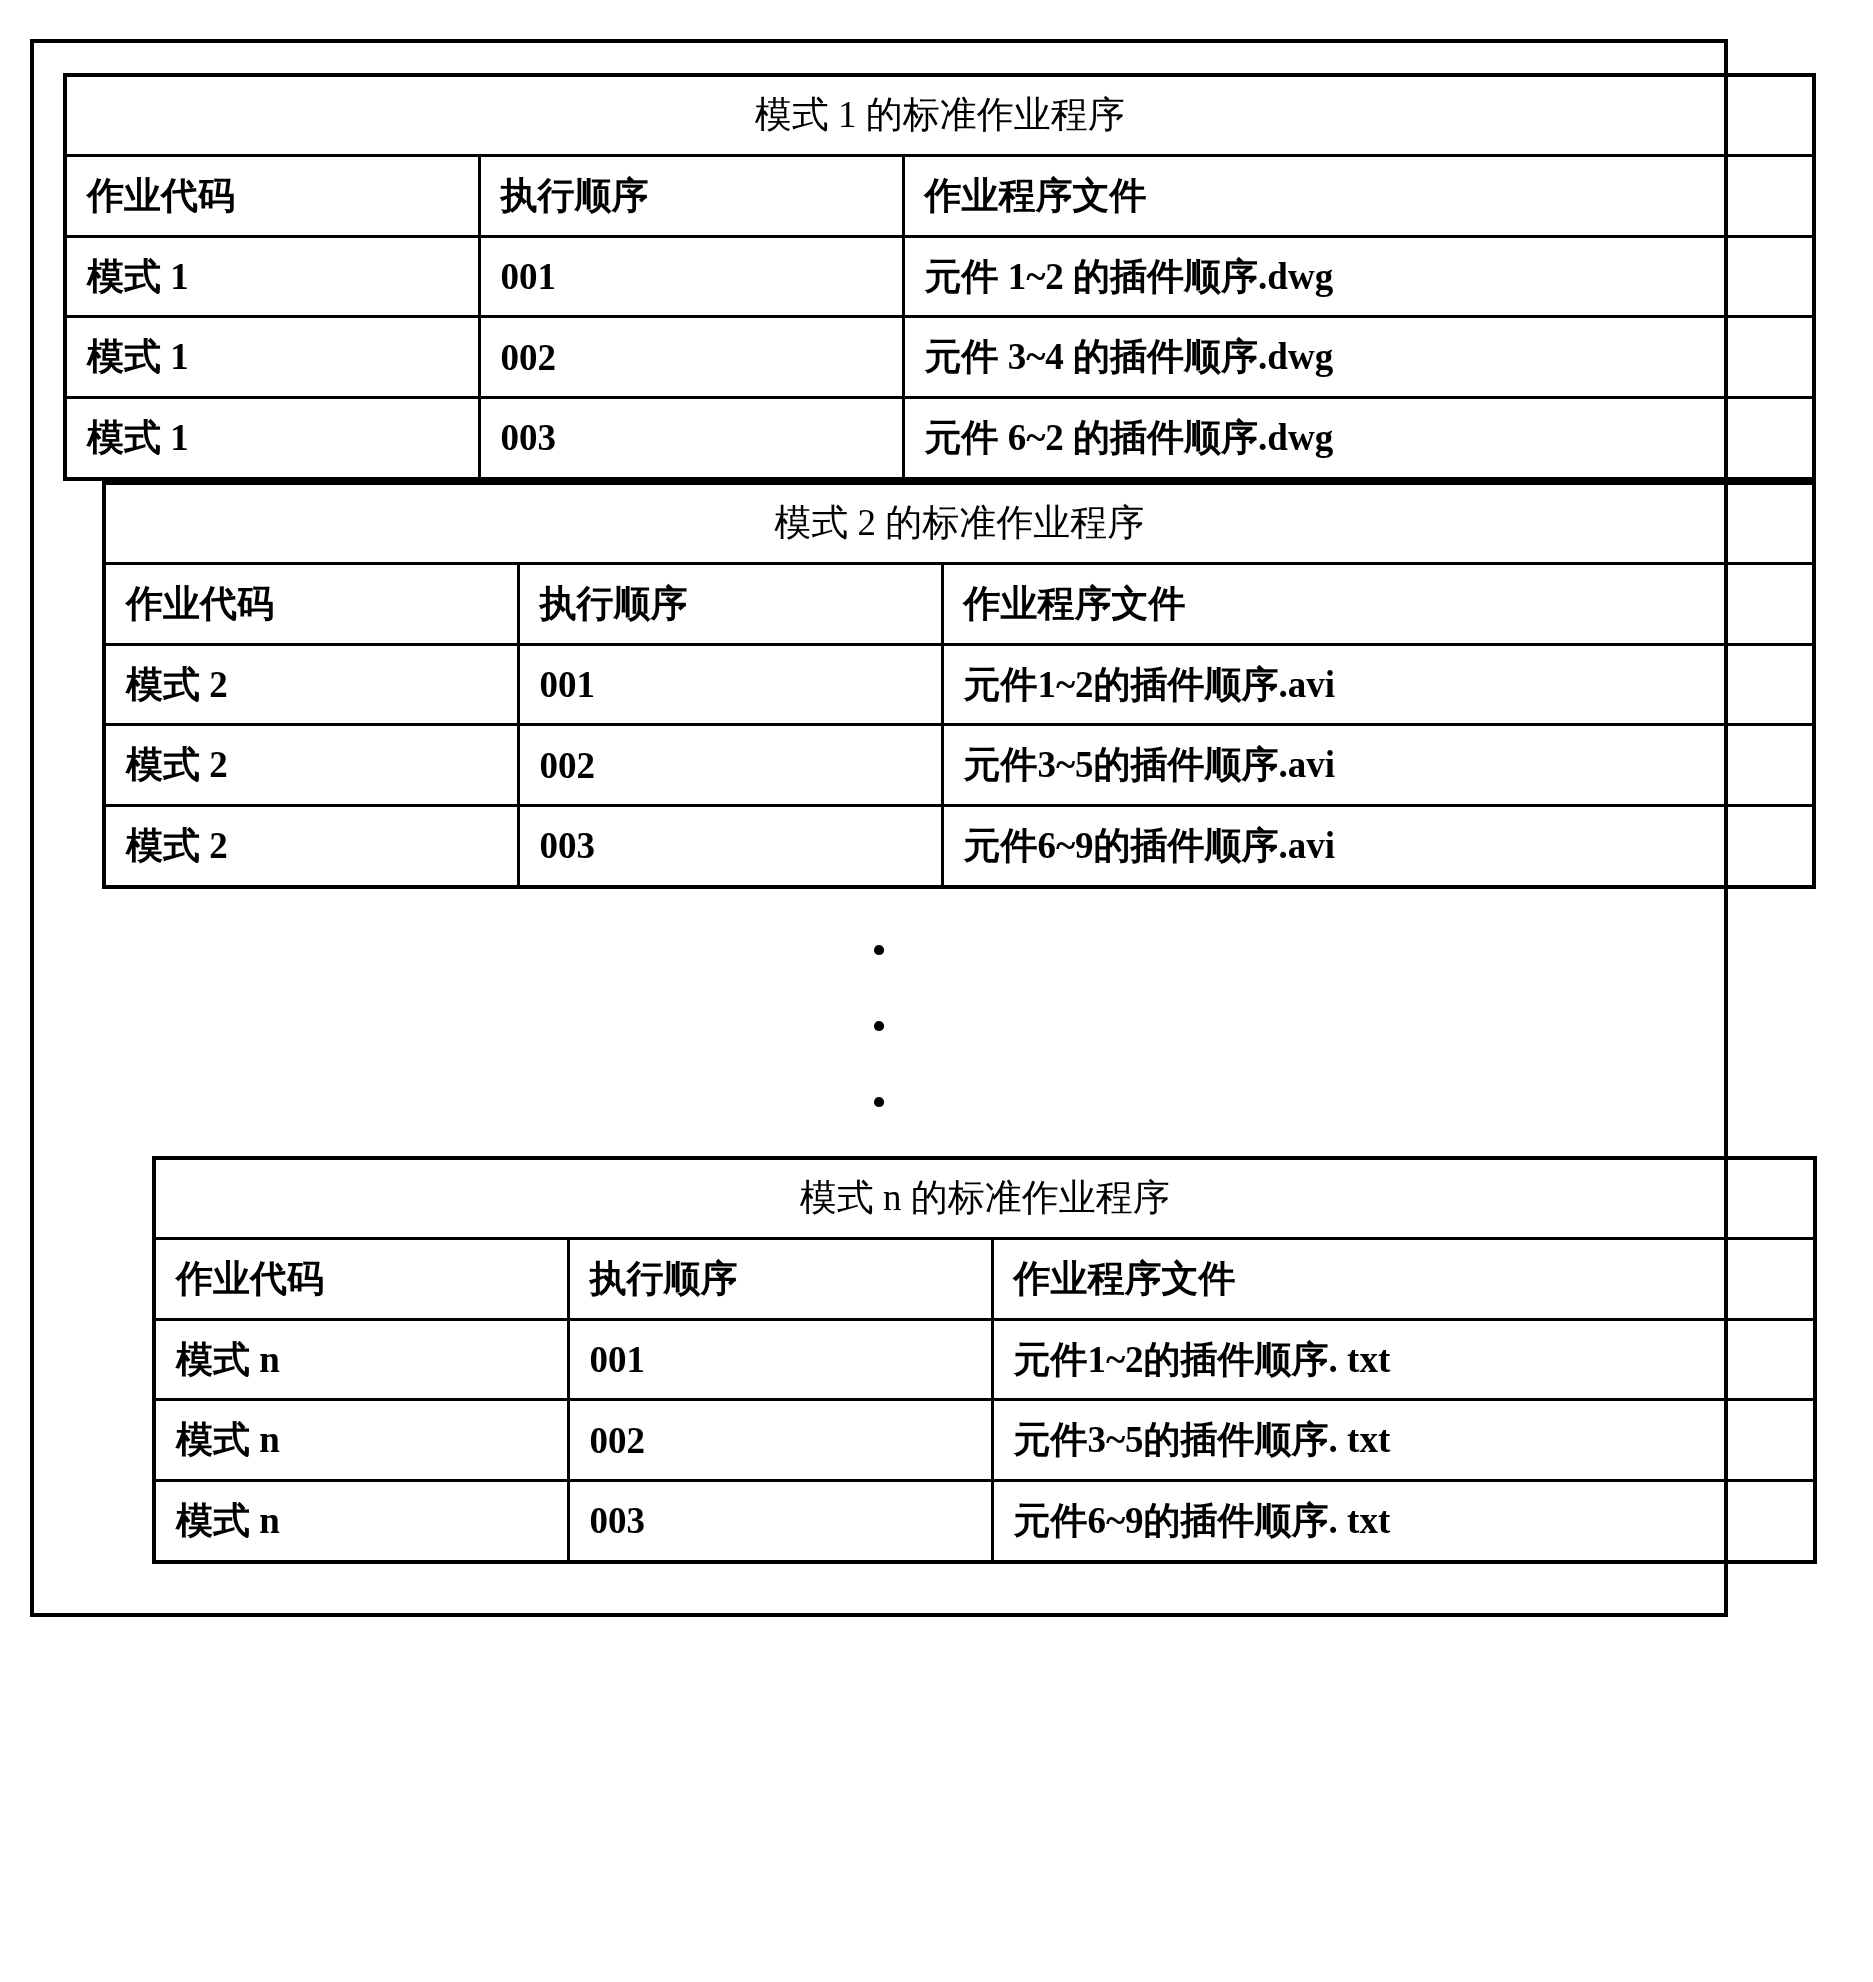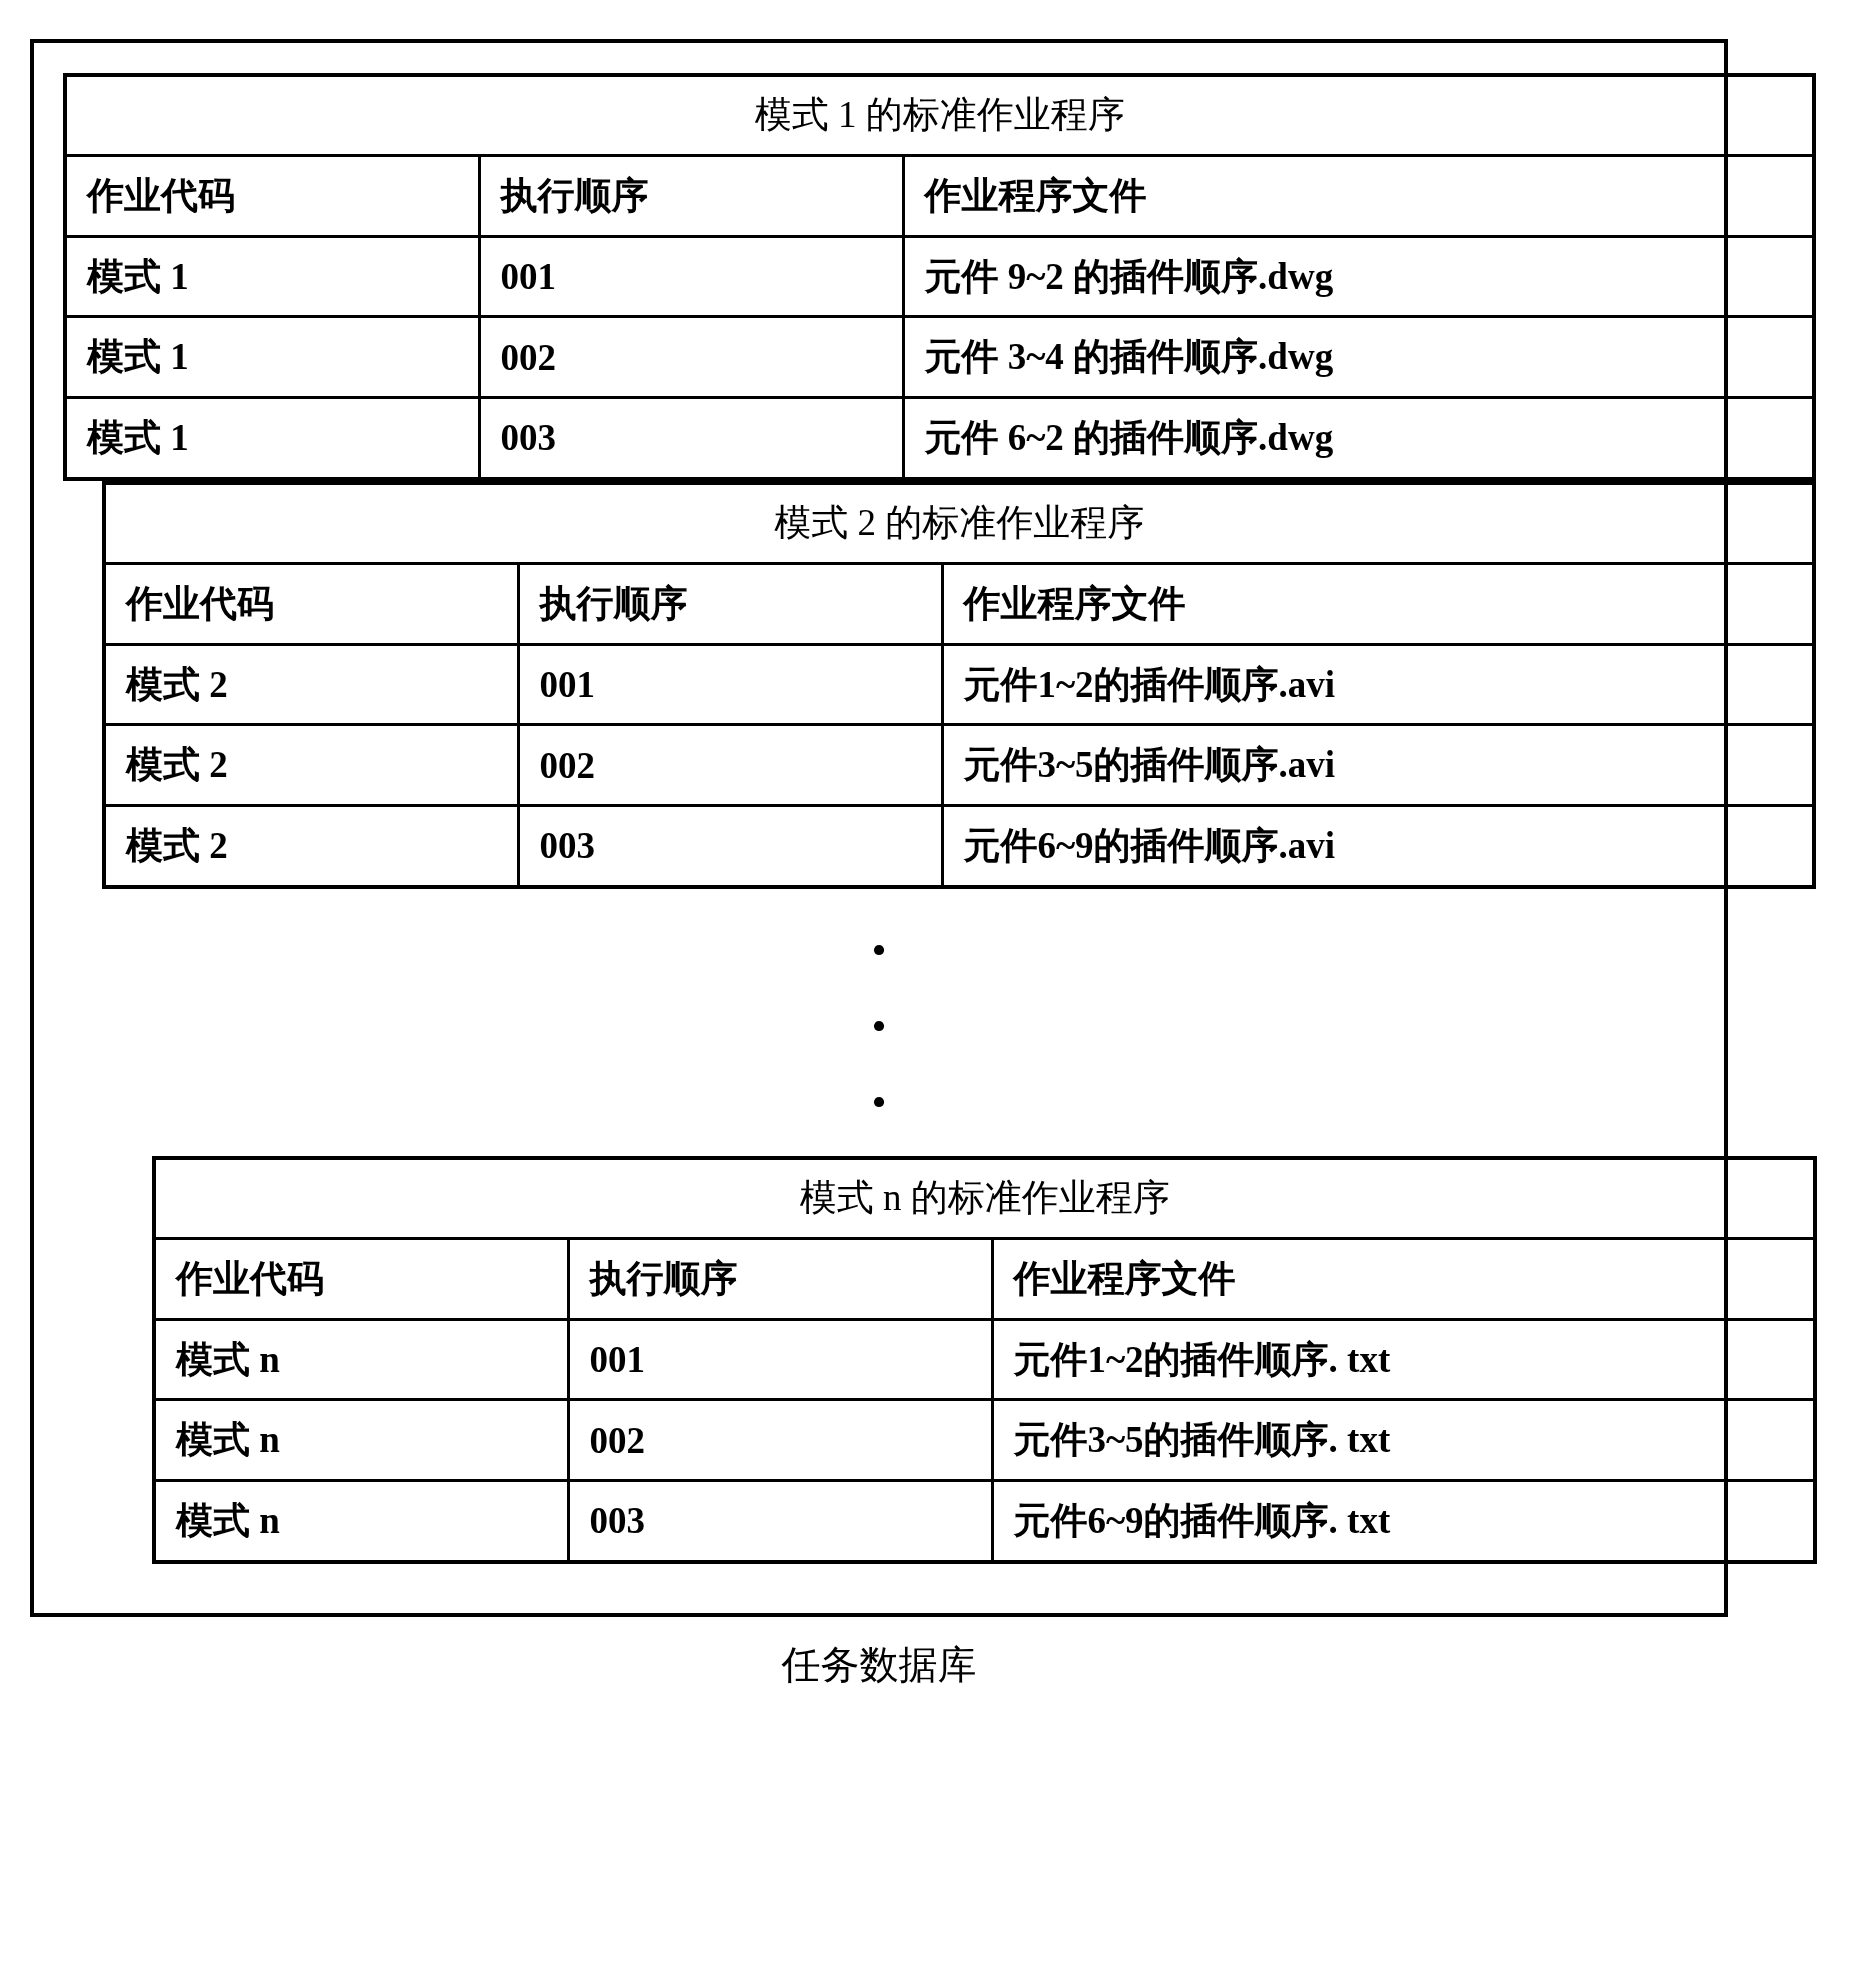--- a/index.html
+++ b/index.html
@@ -77,21 +77,21 @@
             <th class="title" colspan="3">模式 1 的标准作业程序</th>
           </tr>
       <tr>
         <td>作业代码</td>
         <td>执行顺序</td>
         <td>作业程序文件</td>
       </tr>
       <tr>
         <td>模式 1</td>
         <td>001</td>
-        <td>元件 9~2 的插件顺序.dwg</td>
+        <td>元件 1~2 的插件顺序.dwg</td>
       </tr>
       <tr>
         <td>模式 1</td>
         <td>002</td>
         <td>元件 3~4 的插件顺序.dwg</td>
       </tr>
       <tr>
         <td>模式 1</td>
         <td>003</td>
         <td>元件 6~2 的插件顺序.dwg</td>
@@ -165,15 +165,14 @@
       </tr>
       <tr>
         <td>模式 n</td>
         <td>003</td>
         <td>元件6~9的插件顺序. txt</td>
       </tr>
     </tbody>
       </table>
 
   </div>
-  <div class="caption">任务数据库</div>
 </div>
 
 
 </body></html>

